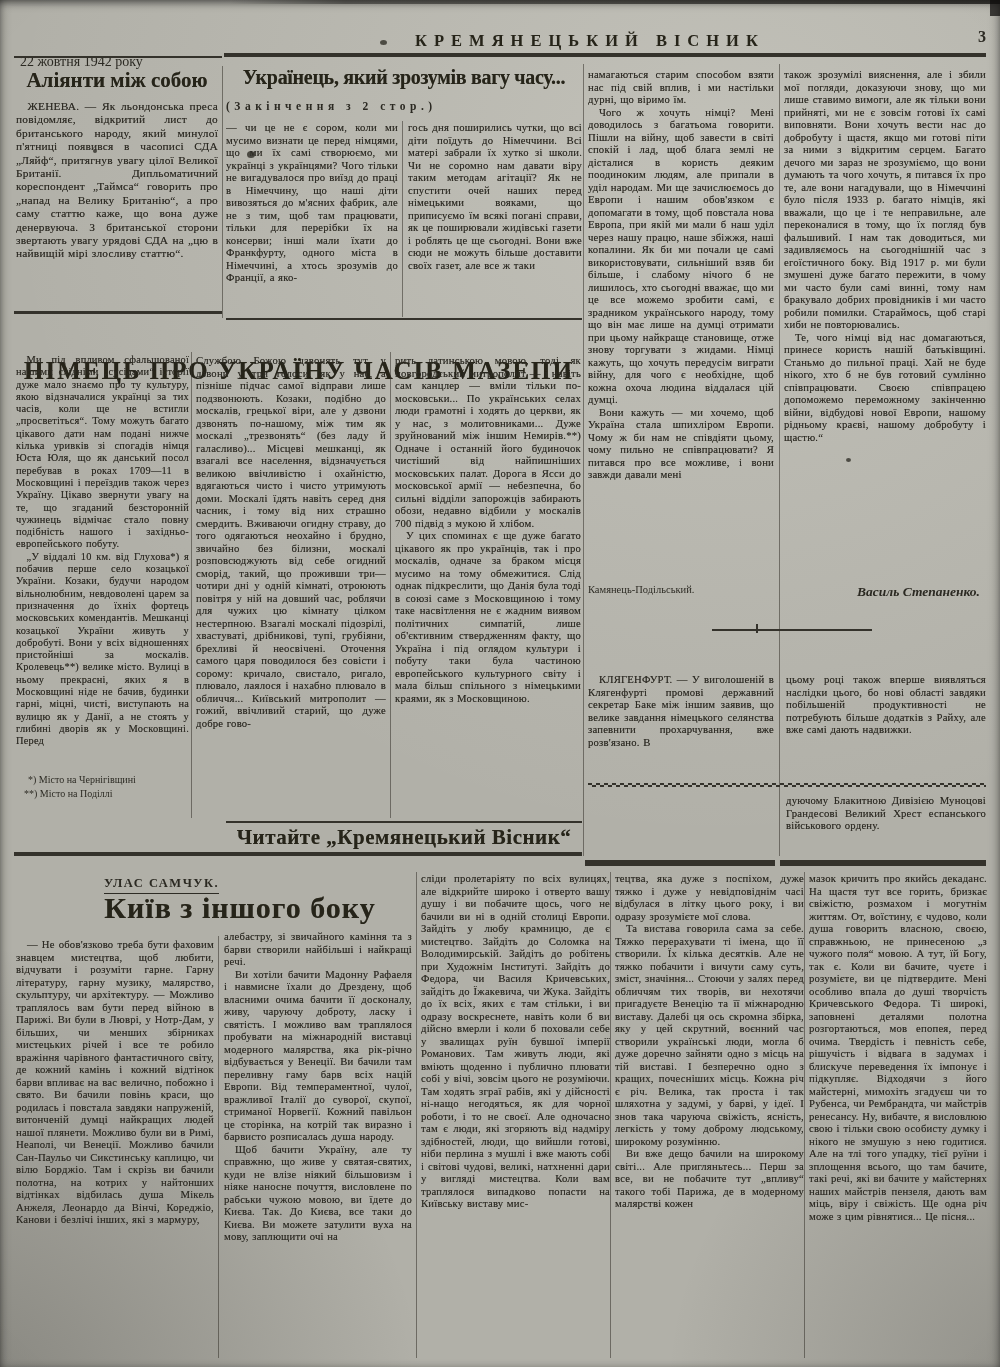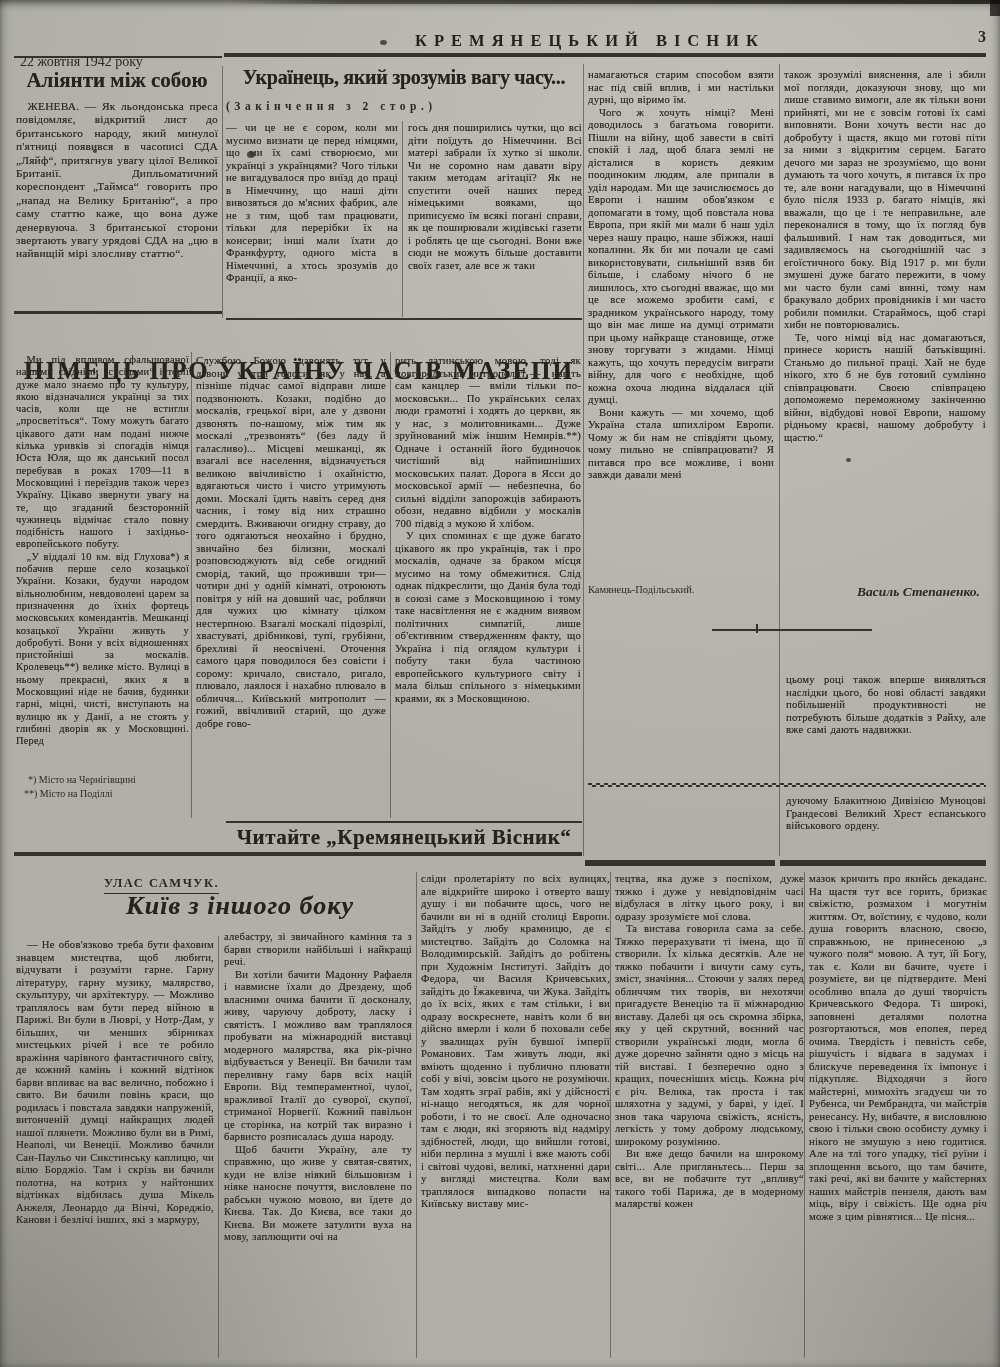--- a/index.html
+++ b/index.html
@@ -28,21 +28,21 @@
     font-weight:700;font-size:16px;color:#2b2922;}
   .allies-title{left:16px;top:68px;width:202px;font-size:21px;}
   .time-title{left:226px;top:66px;width:356px;font-size:20px;letter-spacing:-0.3px;white-space:nowrap;}
   .time-subtitle{position:absolute;left:226px;top:100px;width:356px;text-align:left;
     font-weight:700;font-size:11.5px;letter-spacing:4.5px;color:#2b2922;}
   .mazepa-title{left:16px;top:321px;width:566px;font-size:25px;letter-spacing:2px;margin-top:36px;}
   .banner-text{left:226px;top:825px;width:356px;font-size:21px;letter-spacing:0.5px;}
   .peasantry-title{left:588px;top:640px;width:398px;font-size:22px;}
   .kyiv-byline{position:absolute;left:104px;top:876px;font-weight:700;font-size:12.5px;
     letter-spacing:1.5px;color:#2b2922;border-bottom:1.5px solid #2d2b24;padding-bottom:2px;}
-  .kyiv-title{left:75px;top:891px;width:330px;font-size:26px;letter-spacing:1px;font-style:italic;}
+  .kyiv-title{left:75px;top:891px;width:330px;font-size:30px;letter-spacing:1px;}
   .fn{position:absolute;font-size:10px;line-height:12px;color:#2d2b24;white-space:pre;}
   .time-place{position:absolute;left:588px;top:584px;width:186px;font-size:10.5px;color:#2d2b24;}
   .time-signature{position:absolute;left:784px;top:584px;width:202px;text-align:right;
     padding-right:6px;box-sizing:border-box;font-style:italic;font-weight:700;font-size:13.5px;color:#2b2922;}
   .wavy{position:absolute;height:5px;}
   .wavy::before,.wavy::after{content:"";position:absolute;left:0;right:0;height:1.8px;}
   .wavy::before{top:0;background:repeating-linear-gradient(90deg,#34322b 0 4px,transparent 4px 8px);}
   .wavy::after{top:2.4px;background:repeating-linear-gradient(90deg,transparent 0 4px,#34322b 4px 8px);}
   .speck{position:absolute;border-radius:50%;background:rgba(30,28,22,0.7);}
   .edge-top{position:absolute;left:230px;top:0;width:770px;height:4px;
@@ -99,20 +99,21 @@
   <div class="body" style="left:588px;top:68px;width:186px;height:540px;">намагаються старим способом взяти нас під свій вплив, і ми настільки дурні, що віримо їм.
  Чого ж хочуть німці? Мені доводилось з багатьома говорити. Пішли на війну, щоб завести в світі спокій і лад, щоб блага землі не дісталися в користь деяким поодиноким людям, але припали в уділ народам. Ми ще зачислюємось до Европи і нашим обов'язком є допомагати в тому, щоб повстала нова Европа, при якій ми мали б наш уділ через нашу працю, наше збіжжя, наші копалини. Як би ми почали це самі використовувати, сильніший взяв би більше, і слабому нічого б не лишилось, хто сьогодні вважає, що ми це все можемо зробити самі, є зрадником українського народу, тому що він має лише на думці отримати при цьому найкраще становище, отже знову торгувати з жидами. Німці кажуть, що хочуть передусім виграти війну, для чого є необхідне, щоб кожна охоча людина віддалася цій думці.
  Вони кажуть — ми хочемо, щоб Україна стала шпихліром Европи. Чому ж би нам не співдіяти цьому, чому пильно не співпрацювати? Я питався про все можливе, і вони завжди давали мені</div>
   <div class="time-place">Камянець-Подільський.</div>
   <div class="body" style="left:784px;top:68px;width:202px;height:514px;">також зрозумілі вияснення, але і збили мої погляди, доказуючи знову, що ми лише ставимо вимоги, але як тільки вони прийняті, ми не є зовсім готові їх самі виповняти. Вони хочуть вести нас до добробуту і щастя, якщо ми готові піти за ними з відкритим серцем. Багато дечого ми зараз не зрозуміємо, що вони думають та чого хочуть, я питався їх про те, але вони нагадували, що в Німеччині було після 1933 р. багато німців, які вважали, що це і те неправильне, але переконалися в тому, що їх погляд був фальшивий. І нам так доводиться, ми задивляємось на сьогоднішній час з егоїстичного боку. Від 1917 р. ми були змушені дуже багато пережити, в чому ми часто були самі винні, тому нам бракувало добрих провідників і ми часто робили помилки. Стараймось, щоб старі хиби не повторювались.
  Те, чого німці від нас домагаються, принесе користь нашій батьківщині. Станьмо до пильної праці. Хай не буде нікого, хто б не був готовий сумлінно співпрацювати. Своєю співпрацею допоможемо переможному закінченню війни, відбудові нової Европи, нашому рідньому краєві, нашому добробуту і щастю.“</div>
   <div class="time-signature">Василь Степаненко.</div>
 
   <div class="rule" style="left:712px;top:629px;width:160px;height:2px;"></div>
   <div class="rule" style="left:756px;top:624px;width:2px;height:9px;"></div>
+  <div class="body" style="left:588px;top:673px;width:186px;height:104px;"> КЛЯГЕНФУРТ. — У виголошеній в Клягенфурті промові державний секретар Баке між іншим заявив, що велике завдання німецького селянства запевнити прохарчування, вже розв'язано. В</div>
   <div class="body" style="left:786px;top:673px;width:200px;height:104px;">цьому році також вперше виявляться наслідки цього, бо нові області завдяки побільшеній продуктивності не потребують більше додатків з Райху, але вже самі дають надвижки.</div>
   <div class="wavy" style="left:588px;top:783px;width:398px;"></div>
 
   <div class="body" style="left:786px;top:794px;width:200px;height:64px;">дуючому Блакитною Дивізією Муноцові Грандесові Великий Хрест еспанського військового ордену.</div>
   <div class="rule" style="left:585px;top:860px;width:190px;height:6px;"></div>
   <div class="rule" style="left:780px;top:860px;width:206px;height:6px;"></div>
 
   <div class="kyiv-byline">УЛАС САМЧУК.</div>
   <div class="htitle kyiv-title">Київ з іншого боку</div>
   <div class="body" style="left:16px;top:938px;width:198px;height:420px;"> — Не обов'язково треба бути фаховим знавцем мистецтва, щоб любити, відчувати і розуміти гарне. Гарну літературу, гарну музику, малярство, скульптуру, чи архітектуру. — Можливо траплялось вам бути перед війною в Парижі. Ви були в Люврі, у Нотр-Дам, у більших, чи менших збірниках мистецьких річей і все те робило вражіння чарівного фантастичного світу, де кожний камінь і кожний відтінок барви впливає на вас велично, побожно і свято. Ви бачили повінь краси, що родилась і повстала завдяки напруженій, витонченій думці найкращих людей нашої плянети. Можливо були ви в Римі, Неаполі, чи Венеції. Можливо бачили Сан-Паульо чи Сикстинську каплицю, чи вілю Борджіо. Там і скрізь ви бачили полотна, на котрих у найтонших відтінках відбилась душа Мікель Анжеля, Леонардо да Вінчі, Кореджіо, Канови і безлічі інших, які з мармуру,</div>

